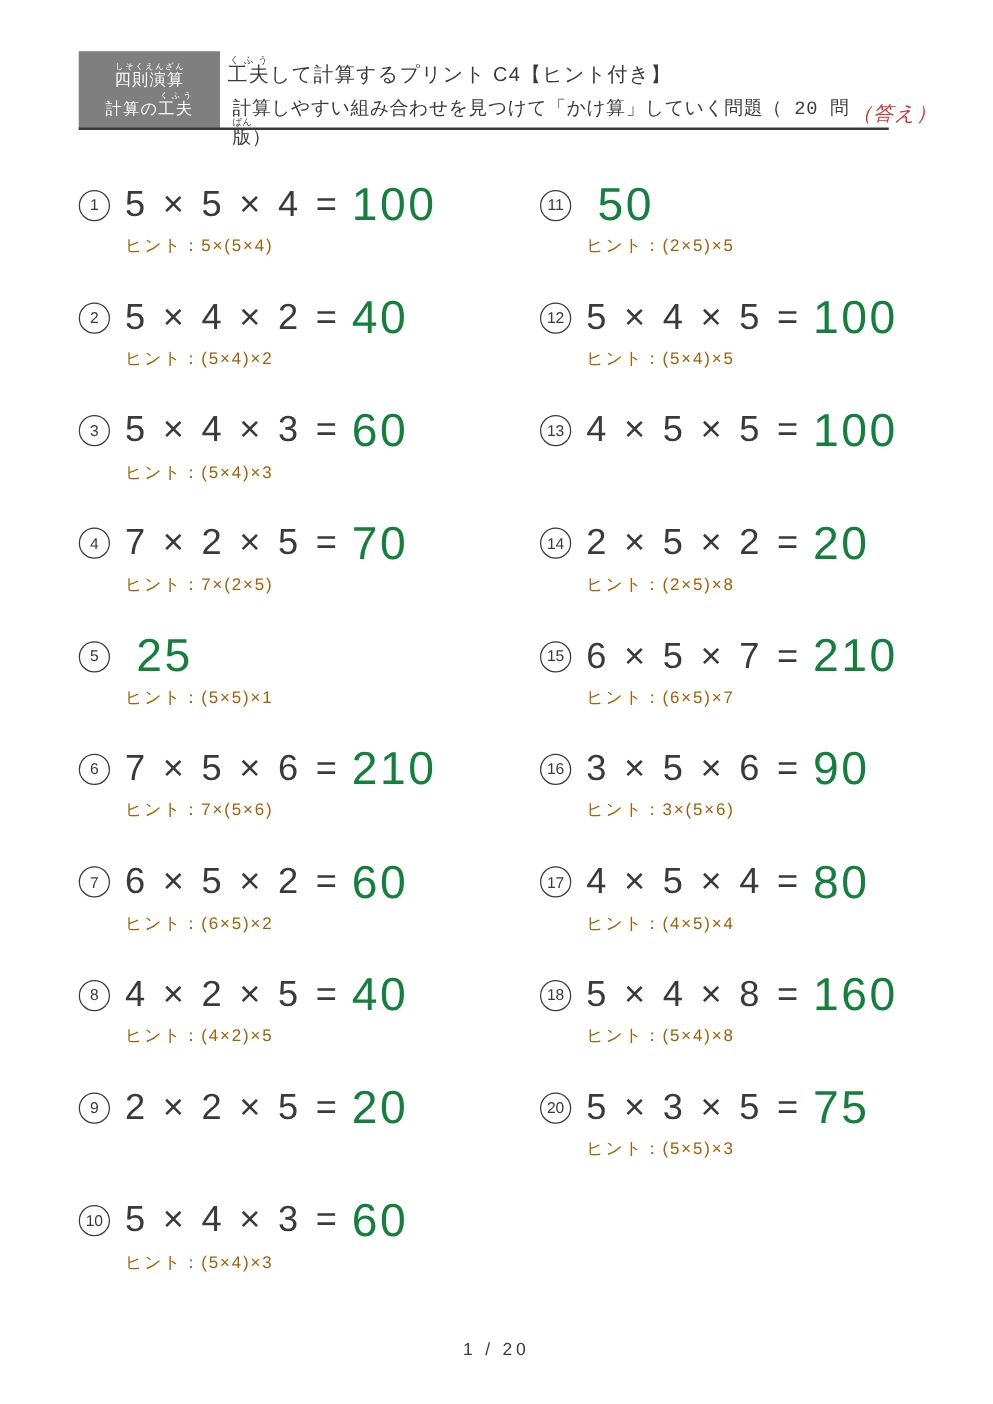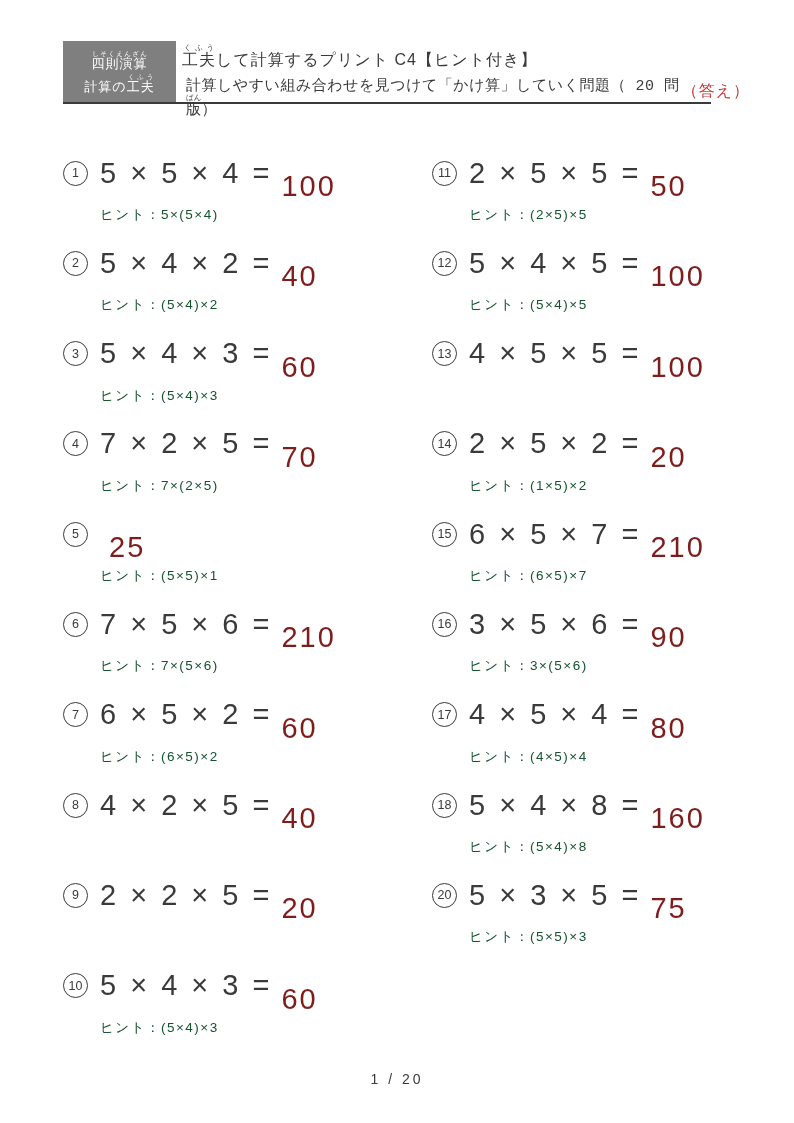--- a/index.html
+++ b/index.html
@@ -40,21 +40,21 @@
     font-size:15px; color:#3a3a3a; letter-spacing:0.5px;
     line-height:1.2;
     font-family:Liberation Mono, monospace;
   }
   .head-rule {
     position:absolute; left:63px; top:102px;
     width:648px; height:2px; background:#3a3a3a;
   }
   .answer-tag {
     position:absolute; right:44px; top:81px;
-    color:#cc3636; font-size:16px; letter-spacing:1px;
+    color:#cc3636; font-size:16px; letter-spacing:1px;font-style:italic;
   }
 
   
   .problems {
     position:absolute; left:63px; top:143px;
     display:grid;
     grid-template-columns:369px 330px;
     grid-template-rows:repeat(10, 90.3px);
     grid-auto-flow:column;
   }
@@ -67,26 +67,26 @@
     display:inline-flex; align-items:center; justify-content:center;
     font-size:12.5px; color:#3a3a3a;
     margin-right:12px;
     letter-spacing:0;
   }
   .expr {
     font-size:29px; color:#3a3a3a;
     letter-spacing:3px; white-space:nowrap;text-align:center;
   }
   .ans {
-    font-size:29px; color:#7f1d1d;
-    letter-spacing:2px; margin-left:9px; white-space:nowrap;margin-top:27px;
+    font-size:37px; color:#15803d;
+    letter-spacing:2px; margin-left:9px; white-space:nowrap;
   }
   .hint {
     margin-left:37px; margin-top:3px;
-    font-size:13.5px; color:#14532d;
+    font-size:13.5px; color:#a16207;
     letter-spacing:1.5px; white-space:nowrap;
   }
 
   
   .page-num {
     position:absolute; left:0; bottom:36px; width:100%;
     text-align:center;
     font-size:14px; color:#3a3a3a; letter-spacing:3px;
   }
 </style>
@@ -179,20 +179,21 @@
       </div>
       <div class="hint"><span>ヒント：</span><span>(6×5)×2</span></div>
     </div>
 
     <div class="problem">
       <div class="expr-row">
         <span class="pnum">8</span>
         <span class="expr">4 × 2 × 5 =</span>
         <span class="ans">40</span>
       </div>
+      <div class="hint"><span>ヒント：</span><span>(4×2)×5</span></div>
     </div>
 
     <div class="problem">
       <div class="expr-row">
         <span class="pnum">9</span>
         <span class="expr">2 × 2 × 5 =</span>
         <span class="ans">20</span>
       </div>
     </div>
 
@@ -201,21 +202,20 @@
         <span class="pnum">10</span>
         <span class="expr">5 × 4 × 3 =</span>
         <span class="ans">60</span>
       </div>
       <div class="hint"><span>ヒント：</span><span>(5×4)×3</span></div>
     </div>
 
     <div class="problem">
       <div class="expr-row">
         <span class="pnum">11</span>
-        <span class="expr">2 × 5 × 5 =</span>
         <span class="ans">50</span>
       </div>
       <div class="hint"><span>ヒント：</span><span>(2×5)×5</span></div>
     </div>
 
     <div class="problem">
       <div class="expr-row">
         <span class="pnum">12</span>
         <span class="expr">5 × 4 × 5 =</span>
         <span class="ans">100</span>
@@ -230,21 +230,21 @@
         <span class="ans">100</span>
       </div>
     </div>
 
     <div class="problem">
       <div class="expr-row">
         <span class="pnum">14</span>
         <span class="expr">2 × 5 × 2 =</span>
         <span class="ans">20</span>
       </div>
-      <div class="hint"><span>ヒント：</span><span>(1×5)×2</span></div>
+      <div class="hint"><span>ヒント：</span><span>(2×5)×8</span></div>
     </div>
 
     <div class="problem">
       <div class="expr-row">
         <span class="pnum">15</span>
         <span class="expr">6 × 5 × 7 =</span>
         <span class="ans">210</span>
       </div>
       <div class="hint"><span>ヒント：</span><span>(6×5)×7</span></div>
     </div>

